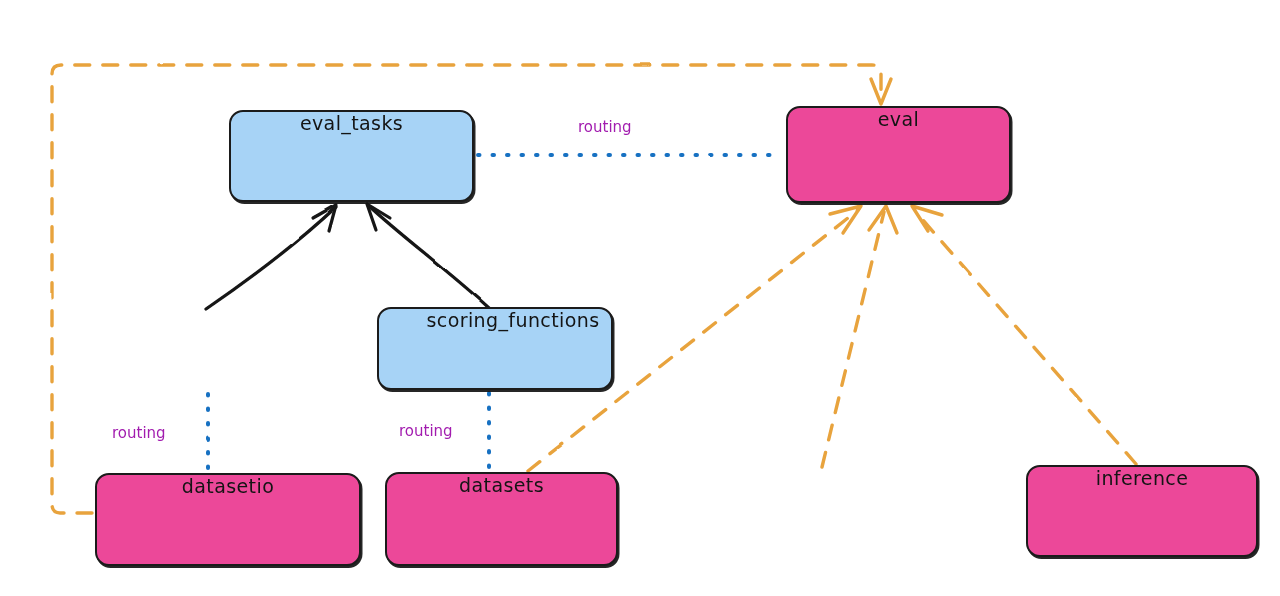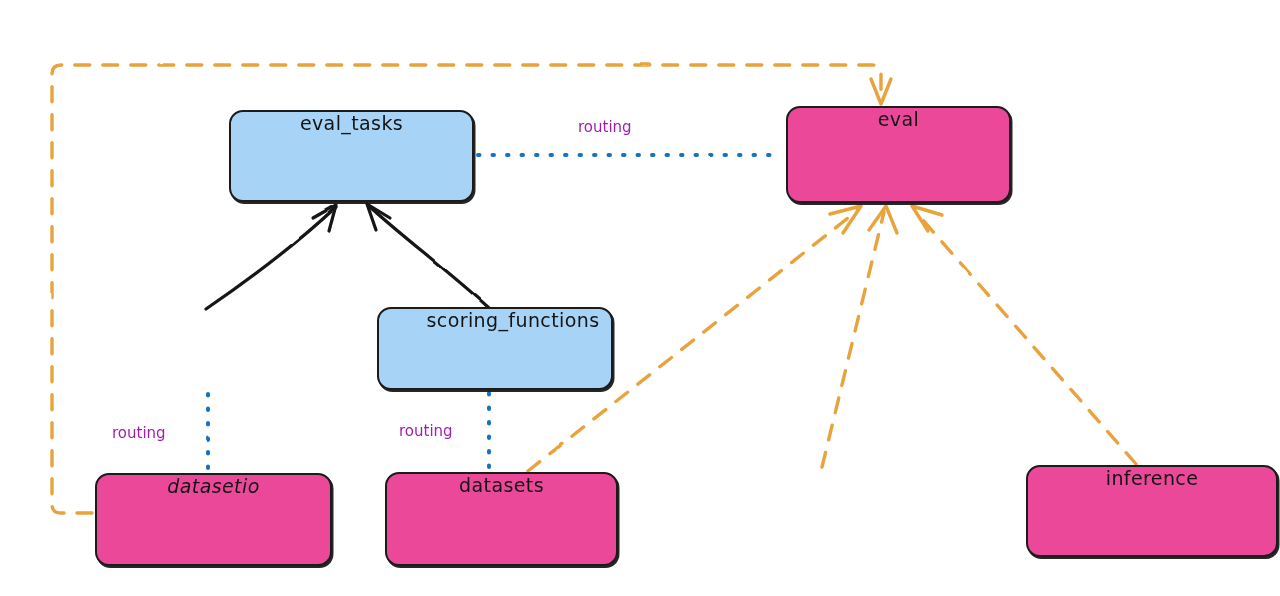--- a/index.html
+++ b/index.html
@@ -122,30 +122,30 @@
 
   <div class="node green" style="left:786px;top:106px;width:225px;height:97px;">
     <span class="label">eval</span>
   </div>
 
 
   <div class="node blue" style="left:377px;top:307px;width:236px;height:83px;padding-left:36px;">
     <span class="label">scoring_functions</span>
   </div>
 
-  <div class="node green" style="left:95px;top:473px;width:237px;height:93px;font-style:italic;">
+  <div class="node green" style="left:95px;top:473px;width:266px;height:93px;">
     <span class="label">datasetio</span>
   </div>
 
   <div class="node green" style="left:385px;top:472px;width:233px;height:94px;">
     <span class="label">datasets</span>
   </div>
 
 
-  <div class="node green" style="left:1026px;top:465px;width:252px;height:92px;">
+  <div class="node green" style="left:1026px;top:465px;width:232px;height:92px;">
     <span class="label">inference</span>
   </div>
 
   <div class="edge-label" style="left:578px;top:118px;">routing</div>
   <div class="edge-label" style="left:112px;top:424px;">routing</div>
   <div class="edge-label" style="left:399px;top:422px;">routing</div>
 
 </div>
 
 </body></html>

